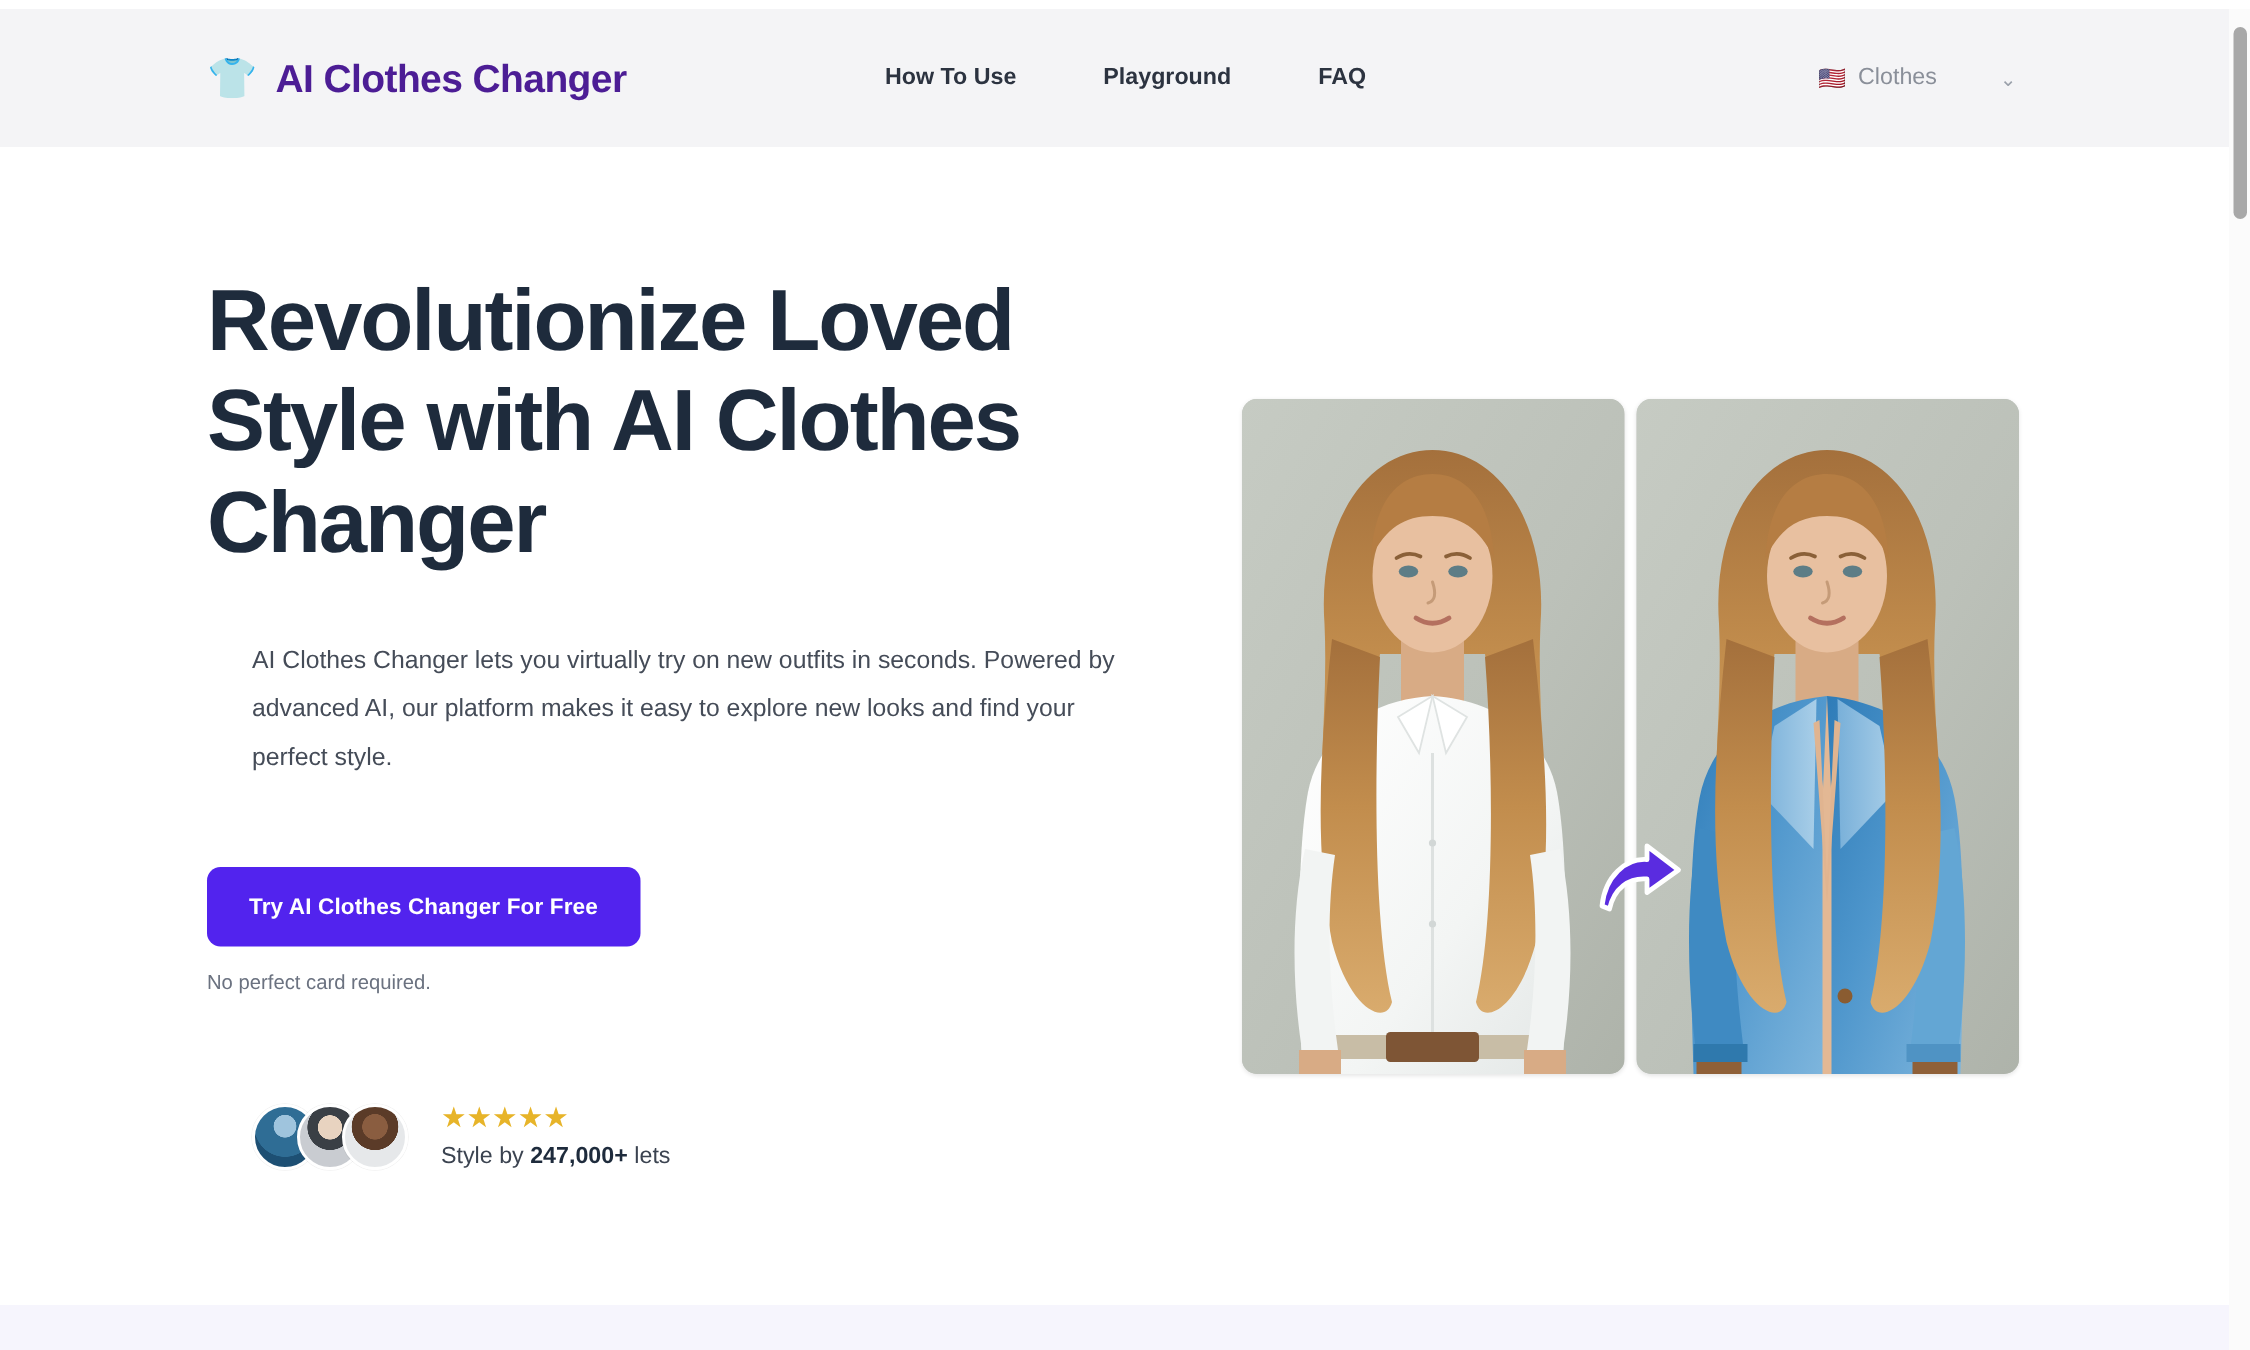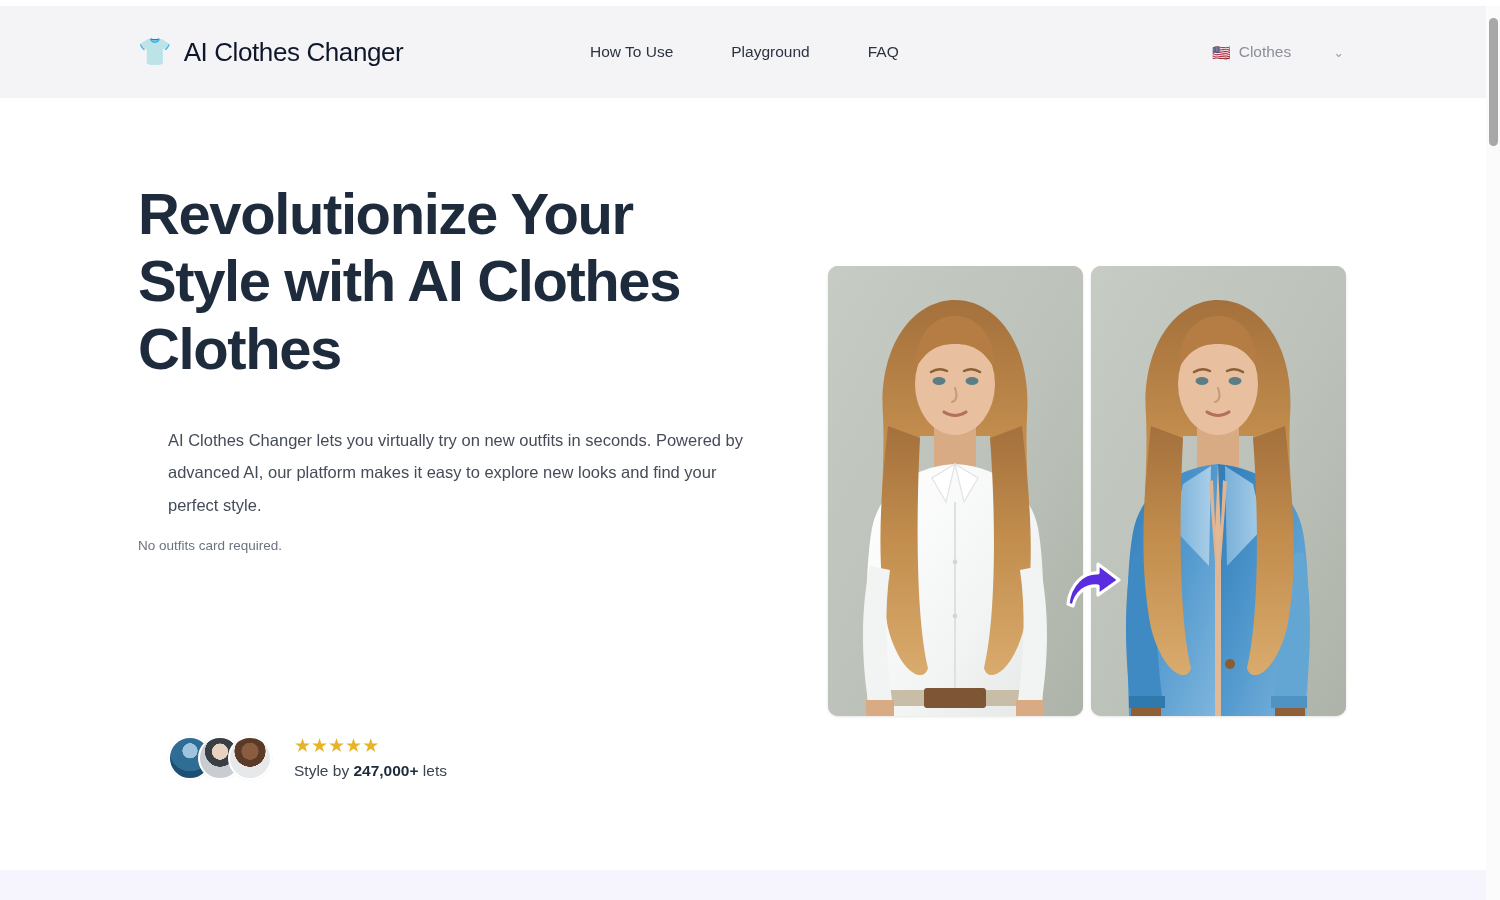--- a/index.html
+++ b/index.html
@@ -49,32 +49,33 @@
     gap: 12px;
     text-decoration: none;
   }
   .brand-icon {
     font-size: 27px;
     line-height: 1;
     filter: saturate(0.9);
   }
   .brand-name {
     font-size: 26px;
-    font-weight: 400;
-    color: #0f172a;
+    font-weight: 700;
+    color: #4c1d95;
     letter-spacing: -0.4px;
     white-space: nowrap;
   }
 
   .main-nav {
     position: absolute;
     left: 590px;
     display: flex;
     align-items: center;
     gap: 58px;
+    font-weight: bold;
   }
   .nav-link {
     font-size: 15.5px;
     color: #2c3340;
     text-decoration: none;
     white-space: nowrap;
   }
 
   .lang-select {
     position: absolute;
@@ -271,23 +272,24 @@
       <span class="lang-flag">🇺🇸</span>
       <span class="lang-label">Clothes</span>
       <span class="lang-caret">⌄</span>
     </div>
 
   </header>
 
   <section class="hero">
 
     <div class="hero-left">
-      <h1 class="hero-title">Revolutionize Your Style with AI Clothes Clothes</h1>
+      <h1 class="hero-title">Revolutionize Loved Style with AI Clothes Changer</h1>
       <p class="hero-sub">AI Clothes Changer lets you virtually try on new outfits in seconds. Powered by advanced AI, our platform makes it easy to explore new looks and find your perfect style.</p>
-      <p class="cta-note">No outfits card required.</p>
+      <button class="cta-button">Try AI Clothes Changer For Free</button>
+      <p class="cta-note">No perfect card required.</p>
     </div>
 
     <div class="social-proof">
       <div class="avatars">
         <div class="avatar a1"></div>
         <div class="avatar a2"></div>
         <div class="avatar a3"></div>
       </div>
       <div class="rating-block">
         <div class="stars">★★★★★</div>

